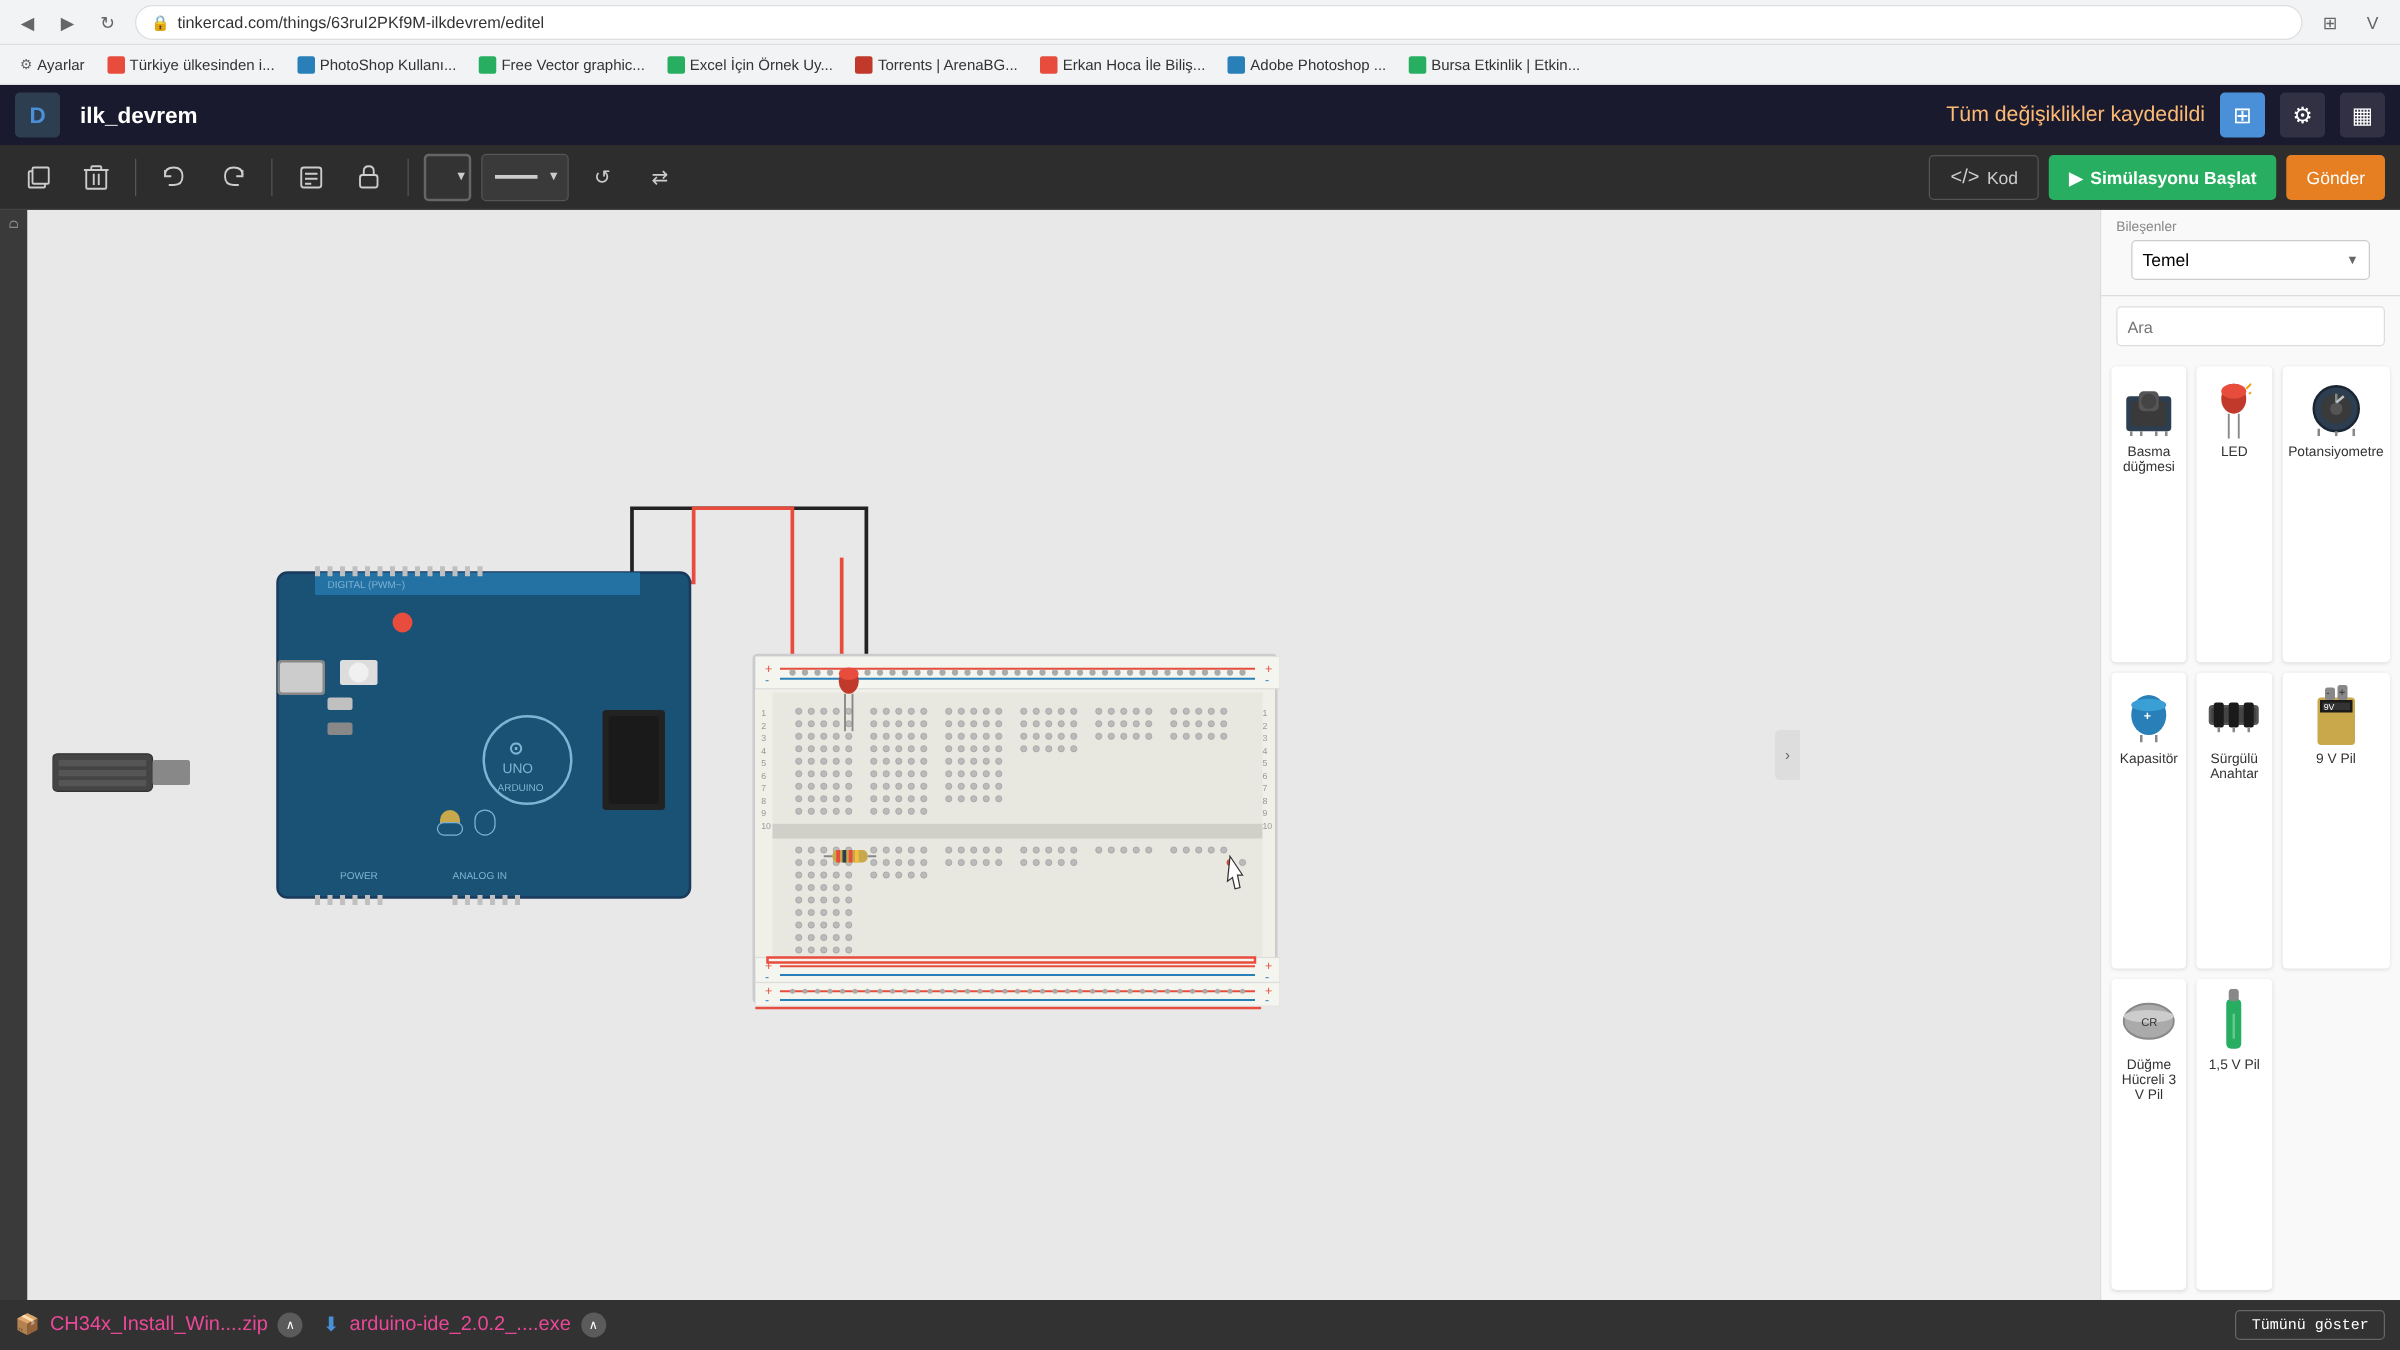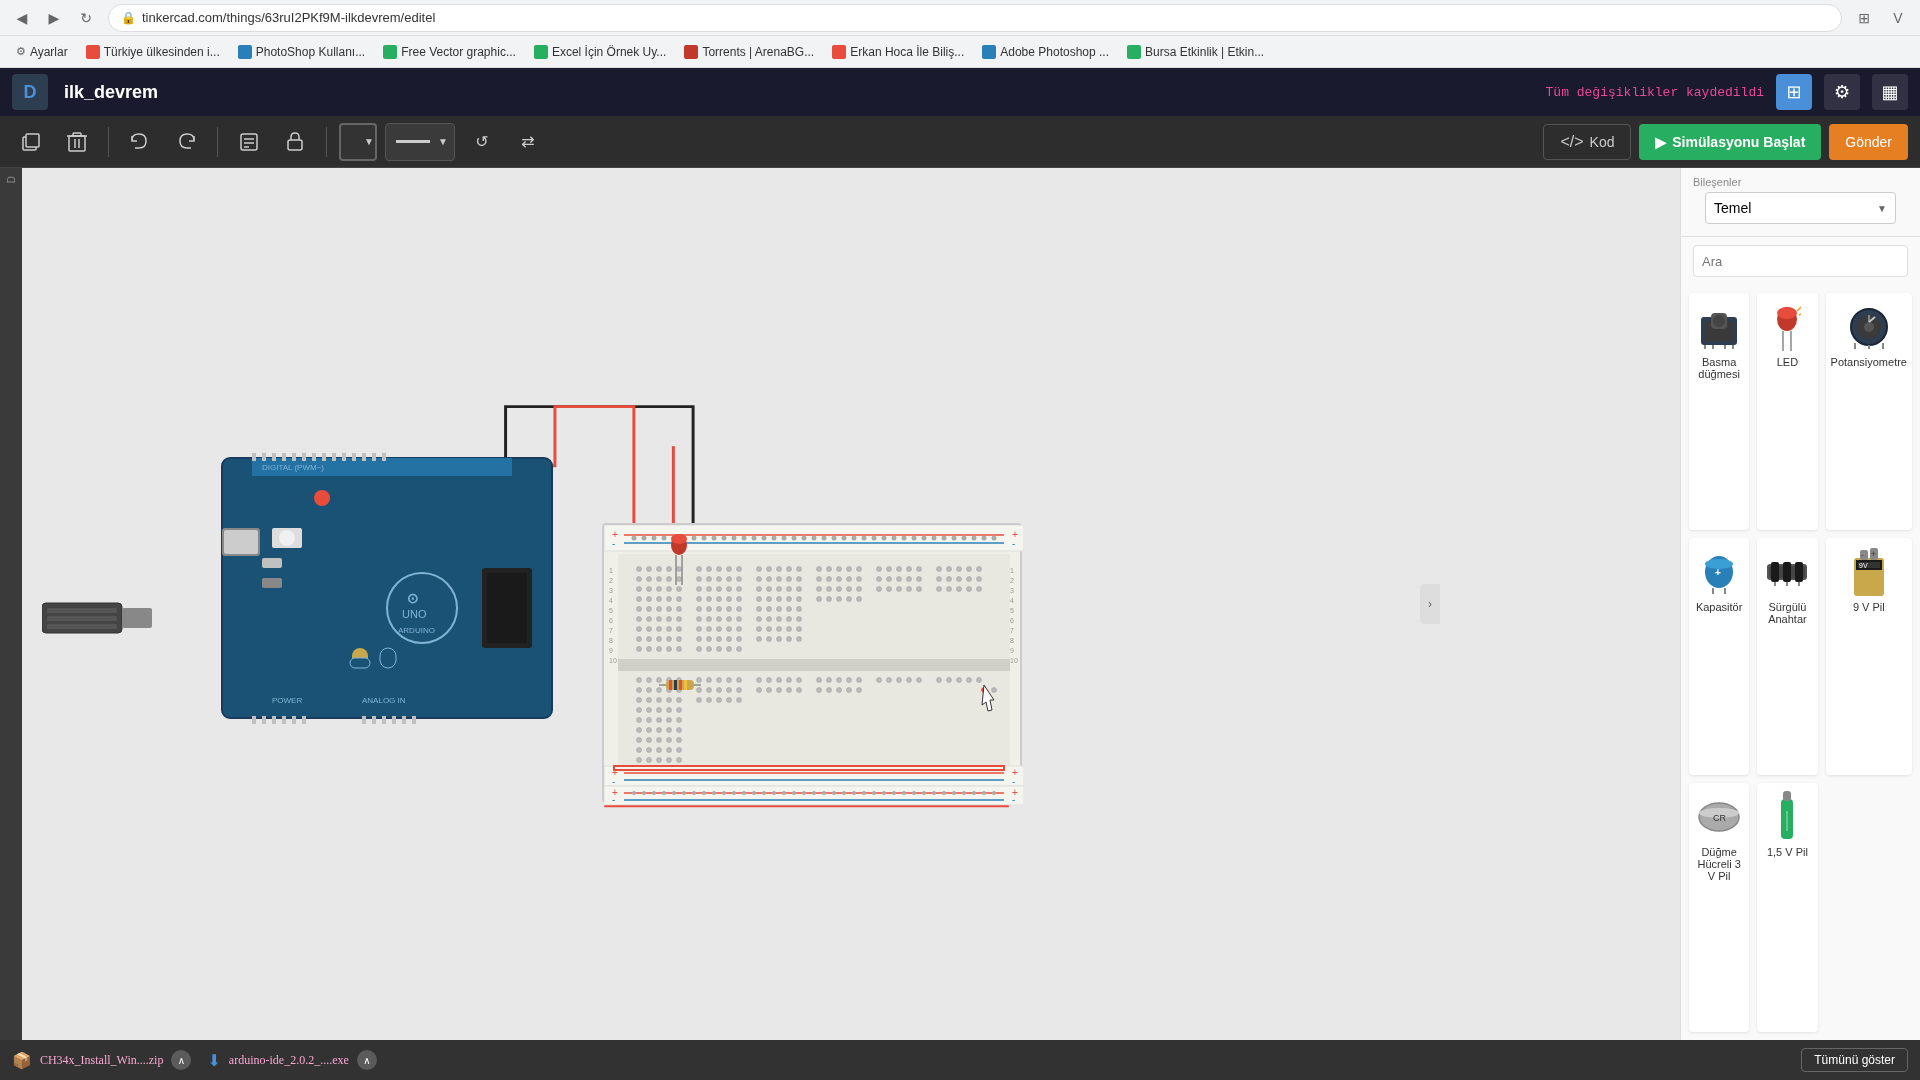--- a/index.html
+++ b/index.html
@@ -210,29 +210,29 @@
       background: #323232;
       display: flex;
       align-items: center;
       padding: 0 12px;
       gap: 16px;
     }
     .download-item {
       display: flex; align-items: center; gap: 8px;
       color: white; font-size: 12px;
     }
-    .download-name { color: #f9a8d4; font-size: 12px; font-family: Liberation Serif, serif; }
+    .download-name { color: #ec4899; font-size: 16px; }
     .download-arrow {
       width: 20px; height: 20px; border-radius: 50%; background: rgba(255,255,255,0.2);
       display: flex; align-items: center; justify-content: center; color: white; font-size: 10px; cursor: pointer;
     }
     .downloads-right { margin-left: auto; }
     .tumunu-btn {
       background: transparent; border: 1px solid #666; color: white;
-      padding: 4px 12px; border-radius: 4px; cursor: pointer; font-size: 12px;
+      padding: 4px 12px; border-radius: 4px; cursor: pointer; font-size: 12px; font-family: Liberation Mono, monospace;
     }
 
     
     .canvas-wires {
       position: absolute; top: 0; left: 0; width: 100%; height: 100%;
       pointer-events: none;
     }
 
     
     .category-wrapper {
@@ -302,21 +302,21 @@
   <div class="bookmark-item">
     <span style="width:14px;height:14px;background:#27ae60;border-radius:2px;display:inline-block;"></span>
     <span>Bursa Etkinlik | Etkin...</span>
   </div>
 </div>
 
 <div class="app-header">
   <div style="width:36px;height:36px;background:#2c3e50;border-radius:4px;display:flex;align-items:center;justify-content:center;color:#4a90d9;font-weight:bold;font-size:18px;">D</div>
   <span class="app-title">ilk_devrem</span>
   <div class="app-header-right">
-    <span style="color:#ec4899;font-size:13px;font-family:Liberation Mono, monospace;">Tüm değişiklikler kaydedildi</span>
+    <span style="color:#fdba74;font-size:17px;">Tüm değişiklikler kaydedildi</span>
     <div class="header-icon-btn active" style="font-size:18px;">⊞</div>
     <div class="header-icon-btn" style="font-size:18px;">⚙</div>
     <div class="header-icon-btn" style="font-size:18px;">▦</div>
   </div>
 </div>
 
 <div class="toolbar">
   <button class="toolbar-btn" title="Copy">
     <svg width="22" height="22" viewBox="0 0 22 22" fill="none">
         <rect x="3" y="6" width="13" height="13" rx="1" stroke="#ccc" stroke-width="1.5"></rect>

